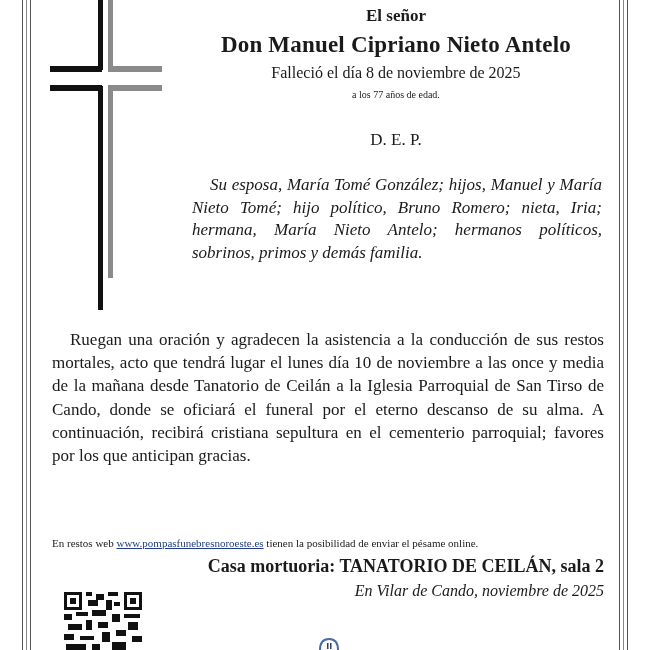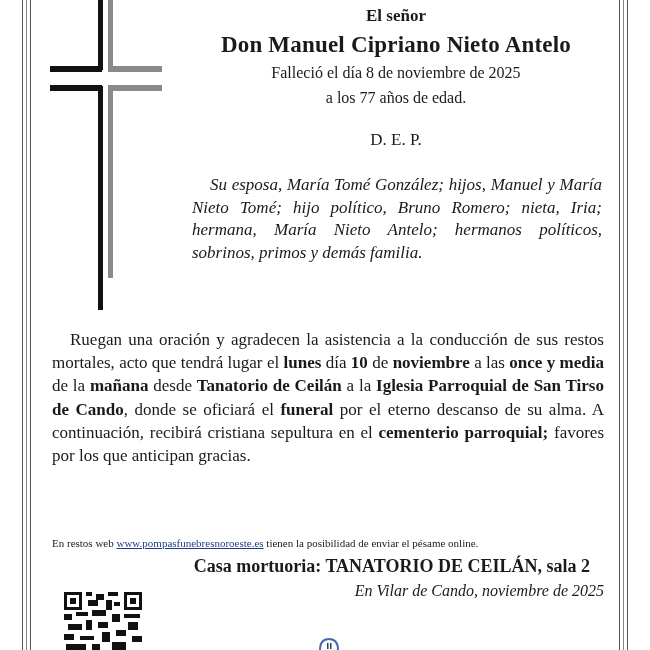--- a/index.html
+++ b/index.html
@@ -9,39 +9,39 @@
       font-family: "Liberation Serif", "DejaVu Serif", serif;
       color: #1a1a1a;
     }
     .border-line { position: absolute; top: 0; bottom: 0; width: 1px; background: #555; }
     .cross-v { position: absolute; }
     .cross-h { position: absolute; }
     .center { position: absolute; left: 176px; width: 440px; text-align: center; }
     .title-pre { top: 6px; font-size: 17px; font-weight: bold; }
     .title-name { top: 32px; font-size: 23px; font-weight: bold; letter-spacing: 0.2px; }
     .died { top: 64px; font-size: 16px; }
-    .age { top: 89px; font-size: 16px; text-align: center; }
+    .age { top: 89px; font-size: 10px; text-align: center; }
     .dep { top: 130px; font-size: 17px; font-weight: normal; }
     .family {
       position: absolute; left: 192px; width: 410px; top: 174px;
       font-size: 17px; font-style: italic; line-height: 22.5px; text-align: justify;
       text-indent: 18px;
     }
     .ceremony {
       position: absolute; left: 52px; width: 552px; top: 328px;
       font-size: 17px; line-height: 23.2px; text-align: justify;
       text-indent: 18px;
     }
-    .ceremony b { font-weight: bold; margin-top: 13px; }
+    .ceremony b { font-weight: normal; margin-top: 13px; }
     .web {
       position: absolute; left: 52px; top: 537px; width: 560px; font-size: 11px;
     }
     .web a { color: #1f3c88; text-decoration: underline; }
     .house {
-      position: absolute; right: 60px; top: 556px; font-size: 18px; font-weight: bold; text-align: right;
+      position: absolute; right: 46px; top: 556px; font-size: 18px; font-weight: bold; text-align: right;
     }
     .place {
       position: absolute; right: 46px; top: 582px; font-size: 16px; font-style: italic; 
     }
     .qr { position: absolute; left: 62px; top: 590px; width: 84px; height: 60px; }
     .logo { position: absolute; left: 314px; top: 636px; width: 30px; height: 14px; }
   </style>
 </head>
 <body>
 

